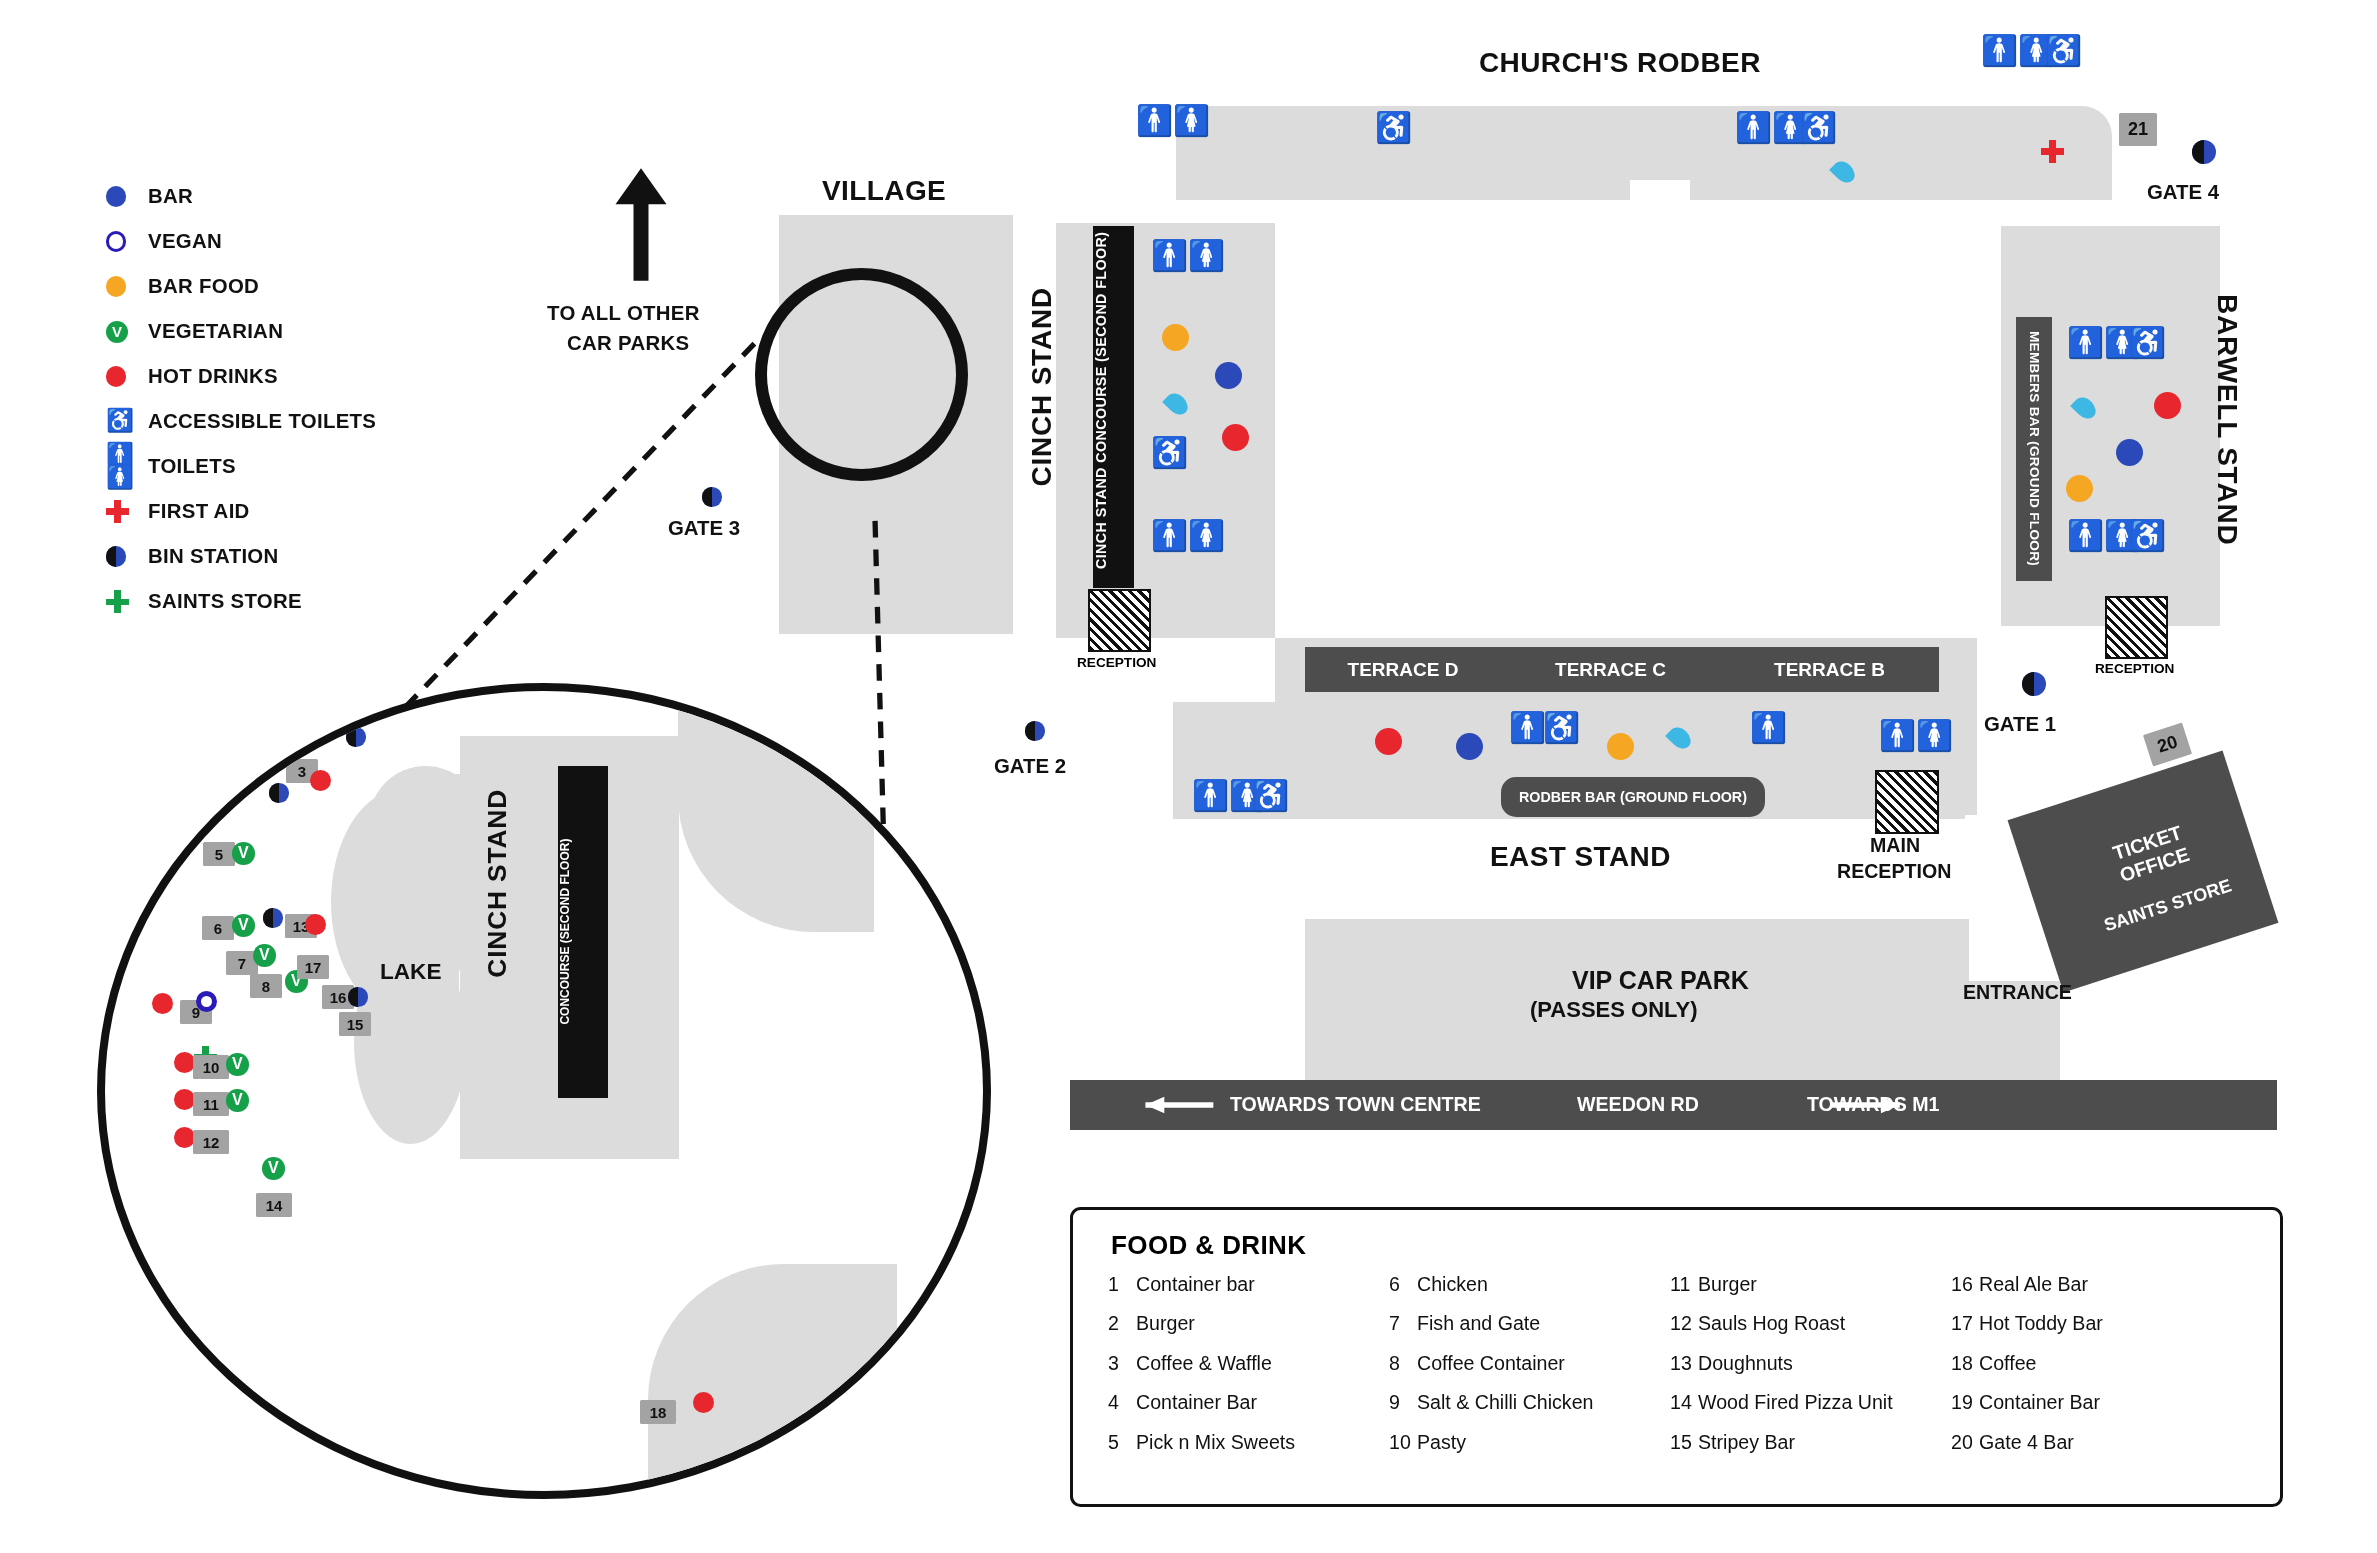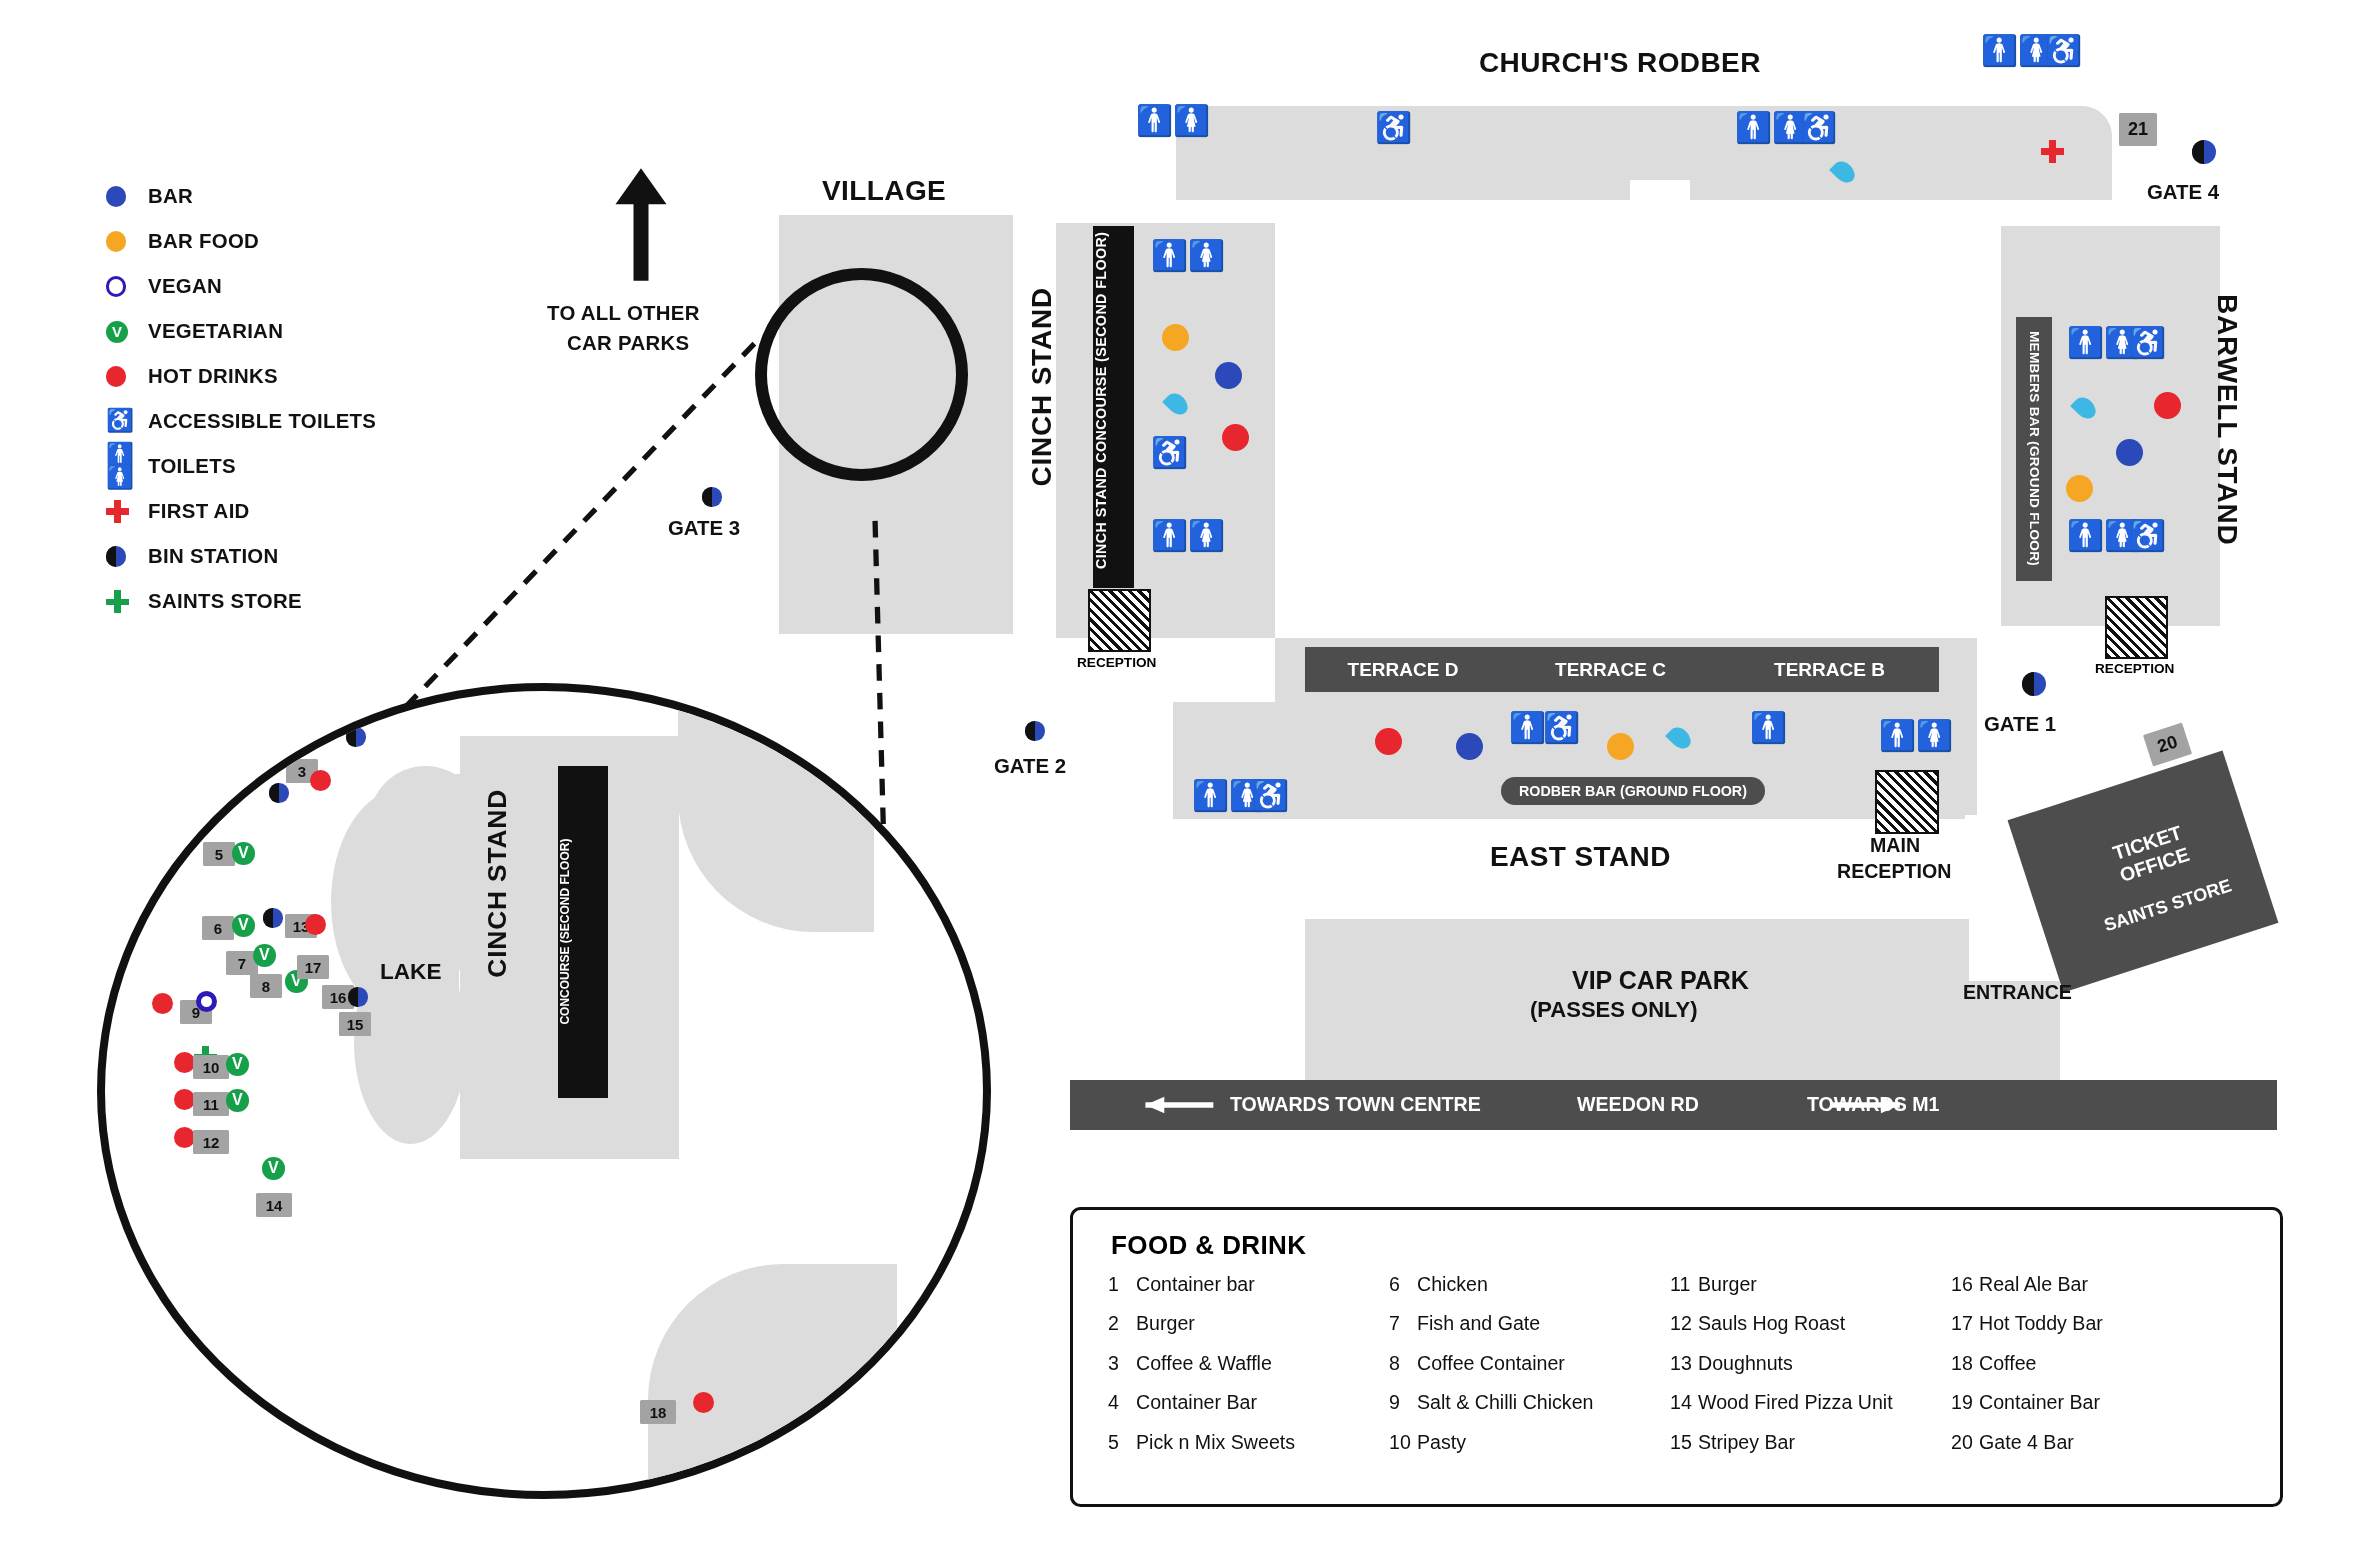--- a/index.html
+++ b/index.html
@@ -70,29 +70,29 @@
 
 <div class="abs" id="legend">
   <div class="legend-row">
     <span class="legend-ico">
         <span class="dot dot-blue"></span>
       </span>
     <span class="legend-label">BAR</span>
   </div>
   <div class="legend-row">
     <span class="legend-ico">
+        <span class="dot dot-vegan"></span>
+      </span>
+    <span class="legend-label">VEGAN</span>
+  </div>
+  <div class="legend-row">
+    <span class="legend-ico">
         <span class="dot dot-orange"></span>
       </span>
     <span class="legend-label">BAR FOOD</span>
-  </div>
-  <div class="legend-row">
-    <span class="legend-ico">
-        <span class="dot dot-vegan"></span>
-      </span>
-    <span class="legend-label">VEGAN</span>
   </div>
   <div class="legend-row">
     <span class="legend-ico">
         <span class="badge-veg">V</span>
       </span>
     <span class="legend-label">VEGETARIAN</span>
   </div>
   <div class="legend-row">
     <span class="legend-ico">
         <span class="dot dot-red"></span>
@@ -223,21 +223,21 @@
 <div class="abs dot dot-red" style="left:1375px;top:728px;width:27px;height:27px;"></div>
 <div class="abs dot dot-blue" style="left:1456px;top:733px;width:27px;height:27px;"></div>
 <div class="abs person" style="left:1509px;top:713px;font-size:30px;">🚹</div>
 <div class="abs person" style="left:1543px;top:713px;font-size:30px;">♿</div>
 <div class="abs dot dot-orange" style="left:1607px;top:733px;width:27px;height:27px;"></div>
 <div class="abs" style="left:1671px;top:726px;">
     <span class="water" style="display:block;"></span>
   </div>
 <div class="abs person" style="left:1750px;top:713px;font-size:30px;">🚹</div>
 <div class="abs person" style="left:1879px;top:721px;font-size:30px;">🚹🚺</div>
-<div class="abs darkbar" style="left:1501px;top:777px;width:264px;height:28px;font-size:14.3px;border-radius:15px;">
+<div class="abs darkbar" style="left:1501px;top:777px;width:264px;height:40px;font-size:14.3px;border-radius:15px;">
   <span>RODBER BAR (GROUND FLOOR)</span>
 </div>
 <div class="abs person" style="left:1192px;top:781px;font-size:30px;">🚹🚺</div>
 <div class="abs person" style="left:1252px;top:781px;font-size:30px;">♿</div>
 <div class="abs hatch" style="left:1875px;top:770px;width:60px;height:60px;"></div>
 <div class="abs label" style="left:1490px;top:841px;font-size:28px;letter-spacing:0.4px;">EAST STAND</div>
 <div class="abs label" style="left:1870px;top:834px;font-size:19.6px;">MAIN</div>
 <div class="abs label" style="left:1837px;top:860px;font-size:19.6px;">RECEPTION</div>
 
 <div class="abs numtag" style="left:2147px;top:728px;width:41px;height:33px;font-size:18px;transform:rotate(-18deg);">20</div>

